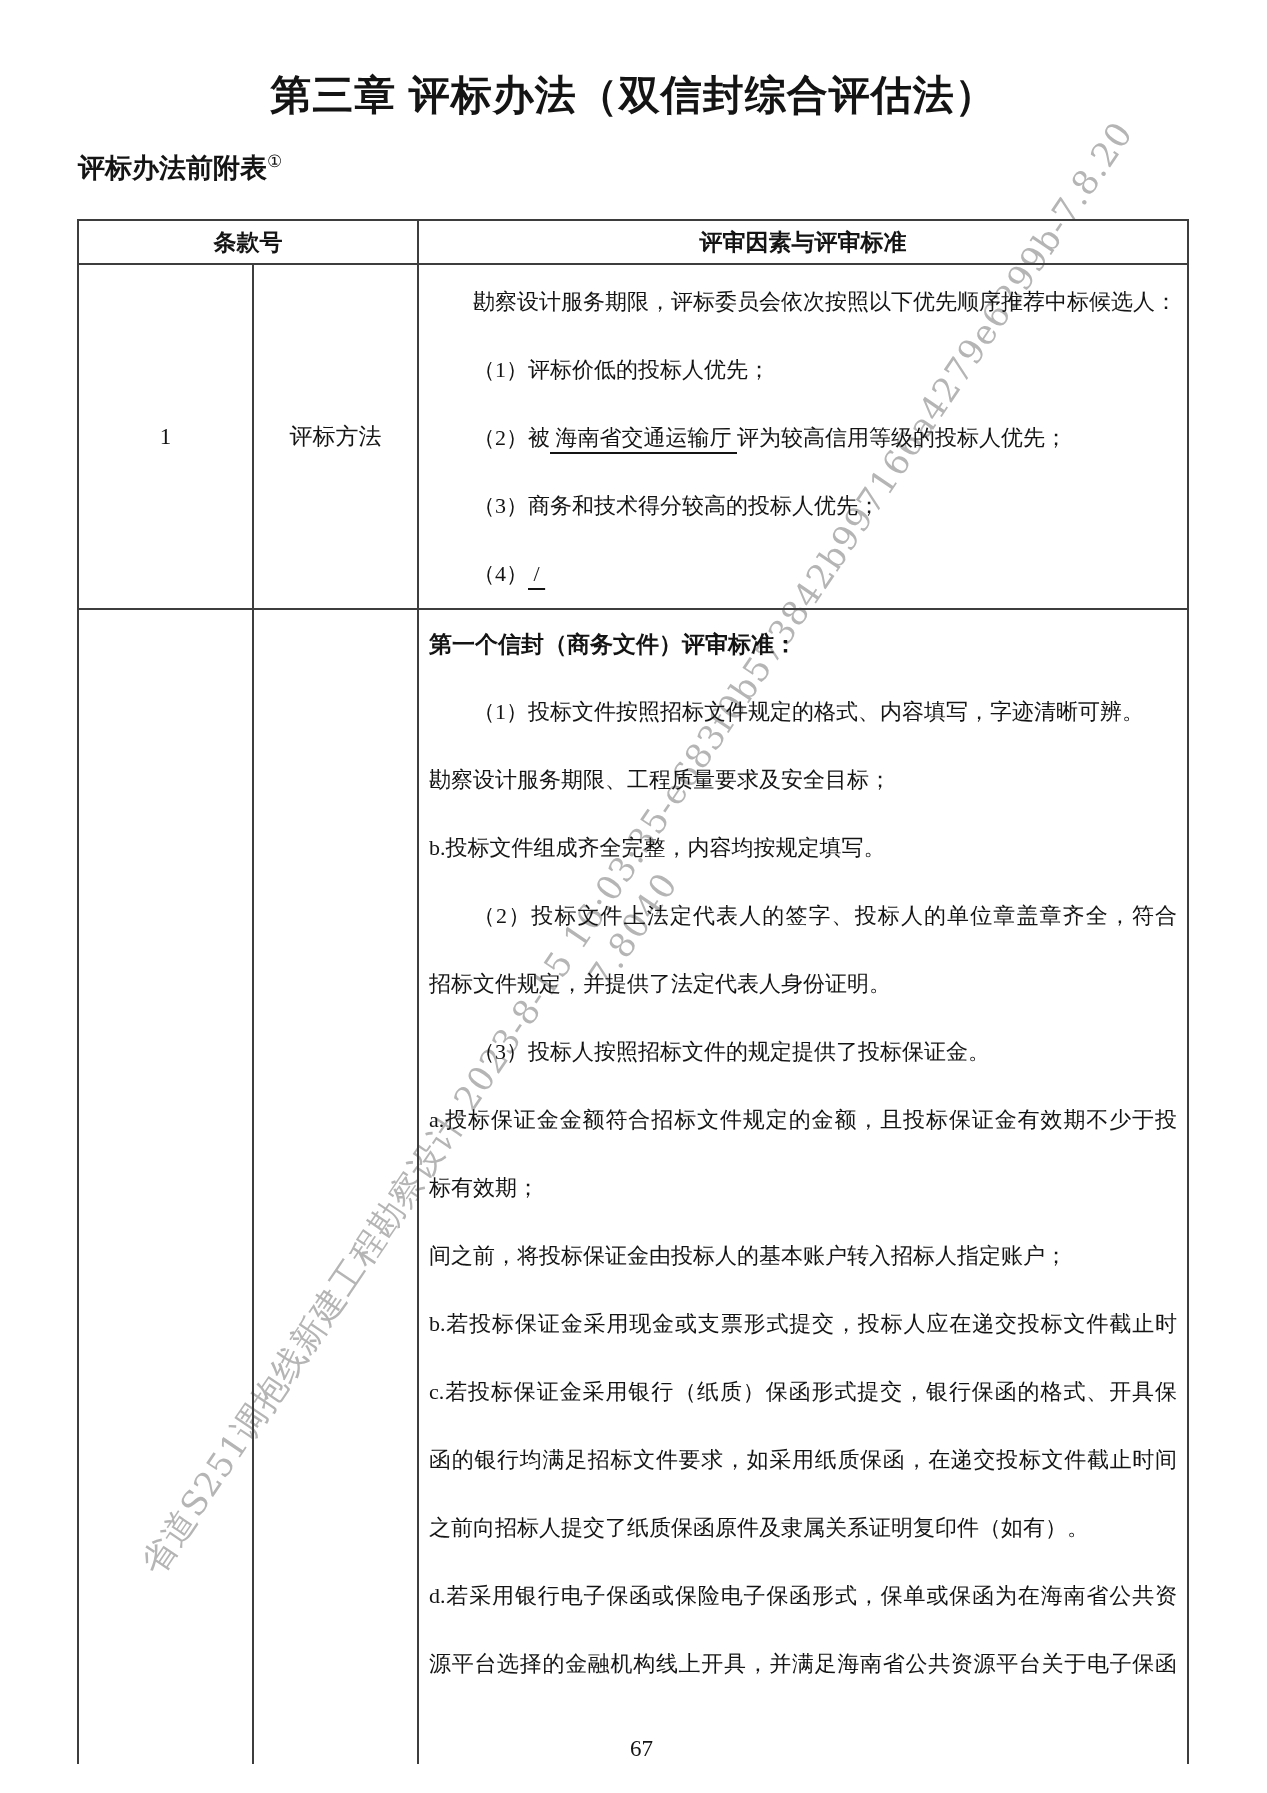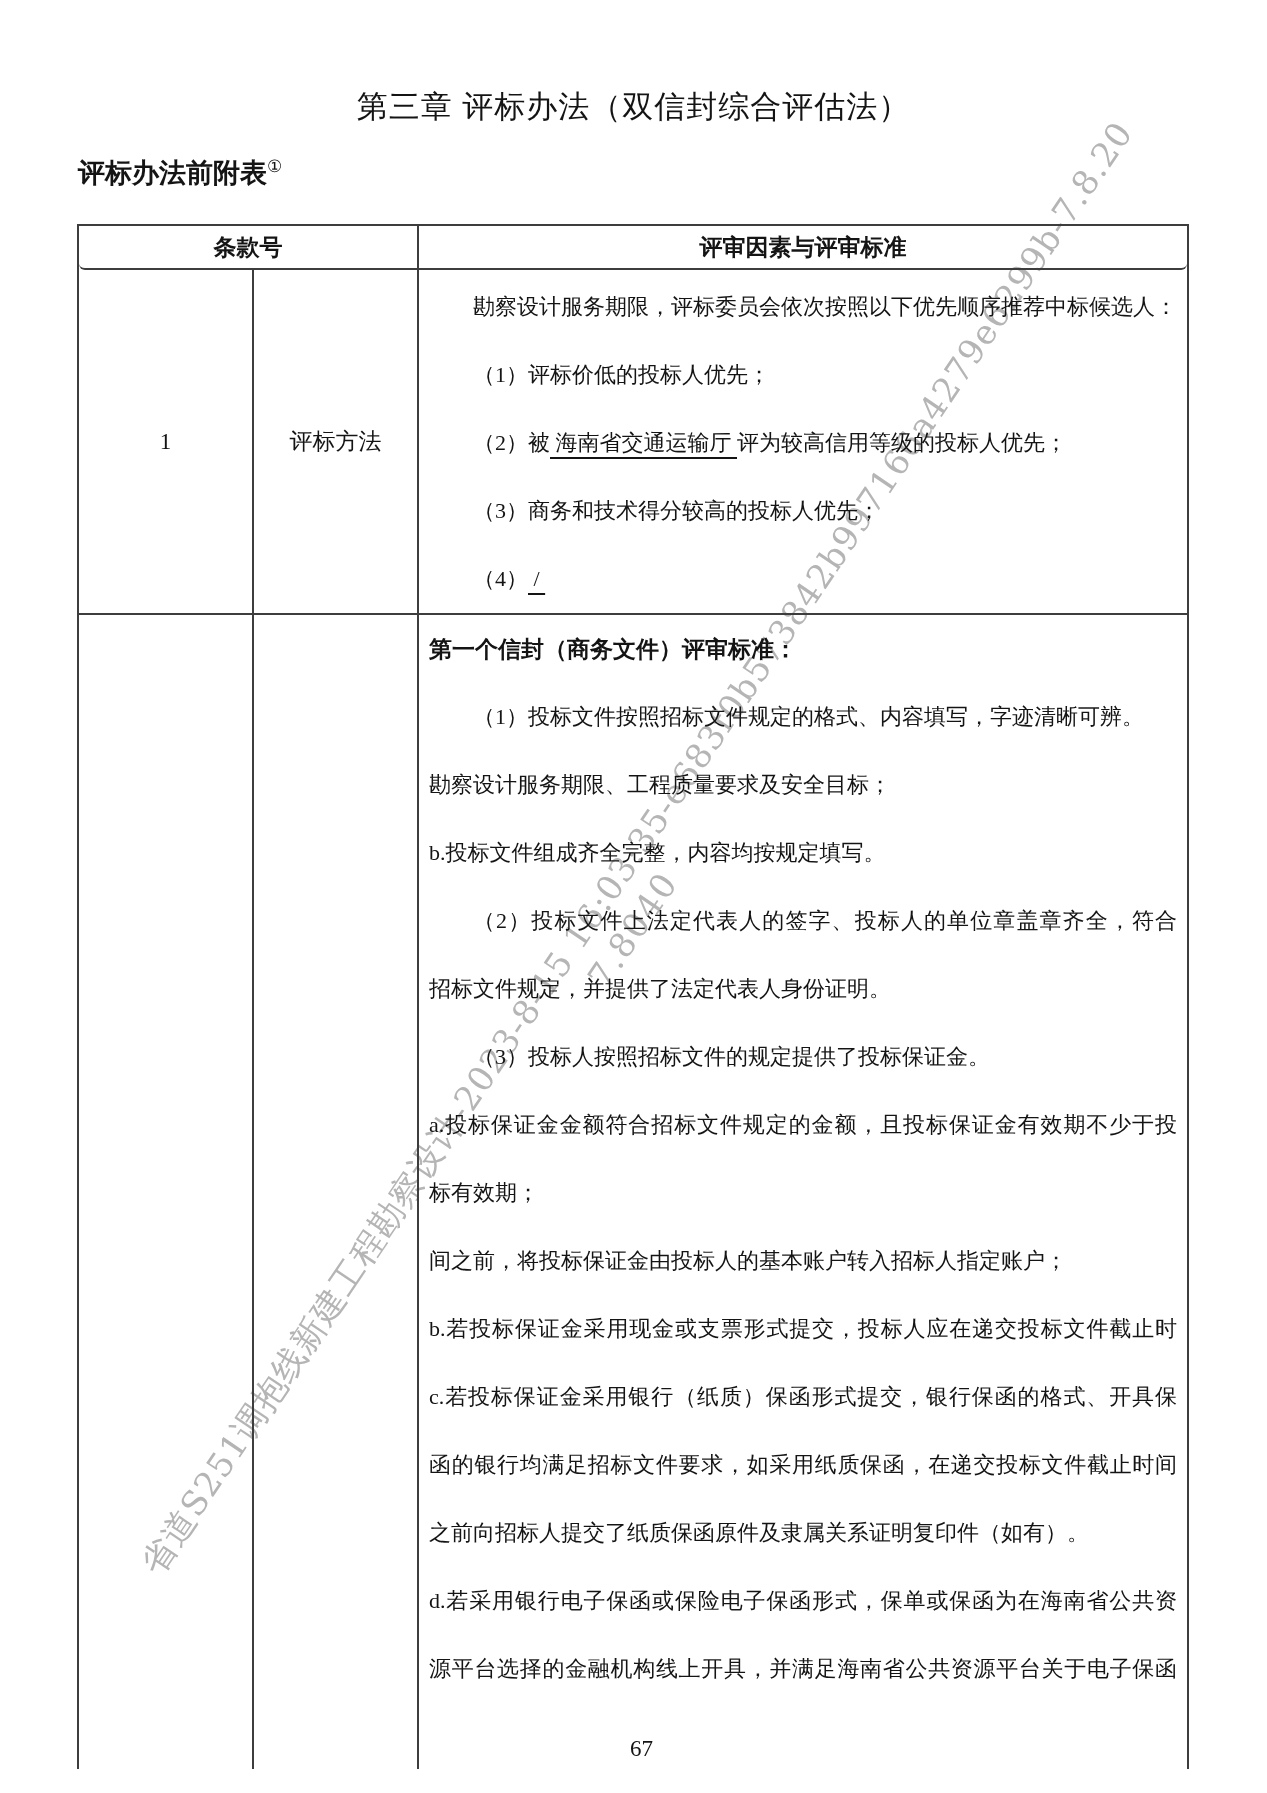--- a/index.html
+++ b/index.html
@@ -24,25 +24,25 @@
     z-index:0;
     user-select:none;
   }
   #wm1 { left:150px; top:1548px; font-size:34px; letter-spacing:1px; }
   #wm2 { left:596px; top:964px;  font-size:34px; letter-spacing:2px; }
 
   
   .page { position:relative; z-index:1; }
 
   .title {
-    padding-top:86px;
+    padding-top:68px;
     text-align:center;
     font-family:"Liberation Sans","DejaVu Sans",sans-serif;
-    font-weight:normal;
-    font-size:31px;
+    font-weight:bold;
+    font-size:41px;
     letter-spacing:1px;
   }
 
   .subtitle {
     margin:27px 4px 0 78px;
     font-family:Liberation Serif, serif;
     font-weight:bold;
     font-size:27px;
   }
   .subtitle sup {
@@ -64,21 +64,20 @@
   }
   .t-header {
     height:44px;
     display:grid;
     grid-template-columns:340px 1fr;
     border-bottom:2px solid #3d3d3d;
     font-family:"Liberation Sans","DejaVu Sans",sans-serif;
     font-weight:bold;
     font-size:23px;
     box-sizing:border-box;
-    border-radius:6px;
   }
   .h-cell { display:flex; align-items:center; justify-content:center; }
   .h-cell.first { border-right:2px solid #3d3d3d; }
 
   .t-row {
     display:grid;
     grid-template-columns:175px 165px 1fr;
     box-sizing:border-box;
   }
   .t-row.row-0 { height:345px; border-bottom:2px solid #3d3d3d; }

